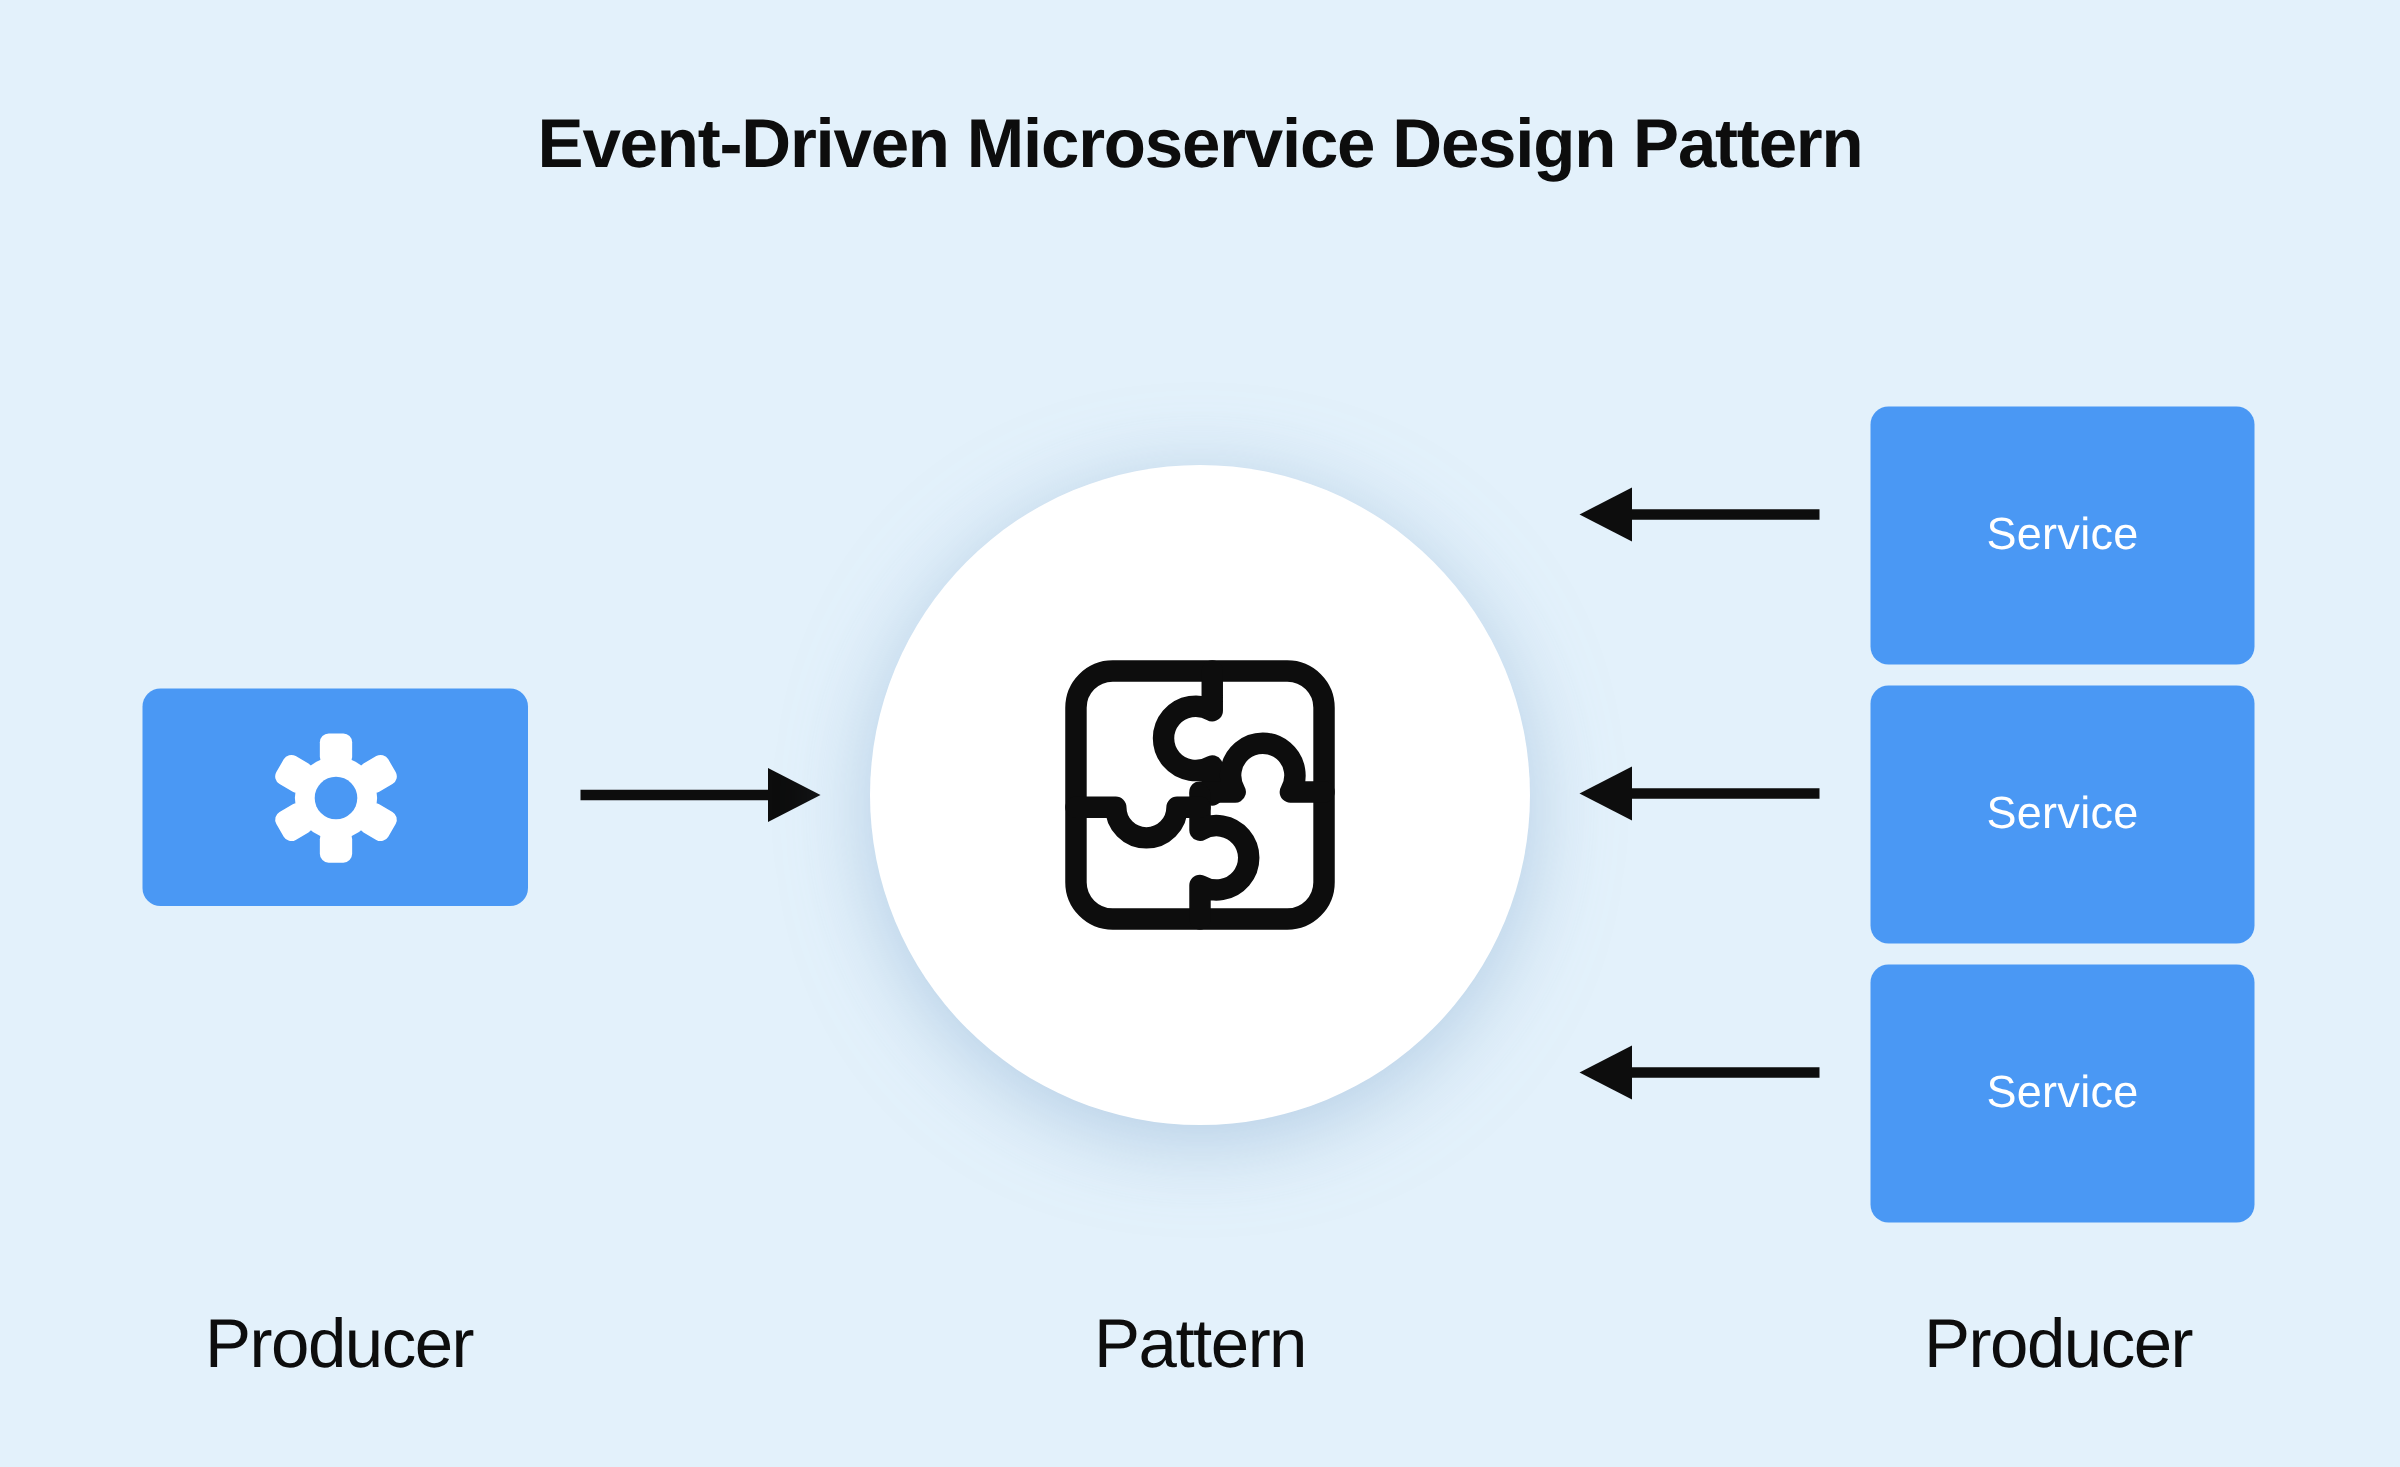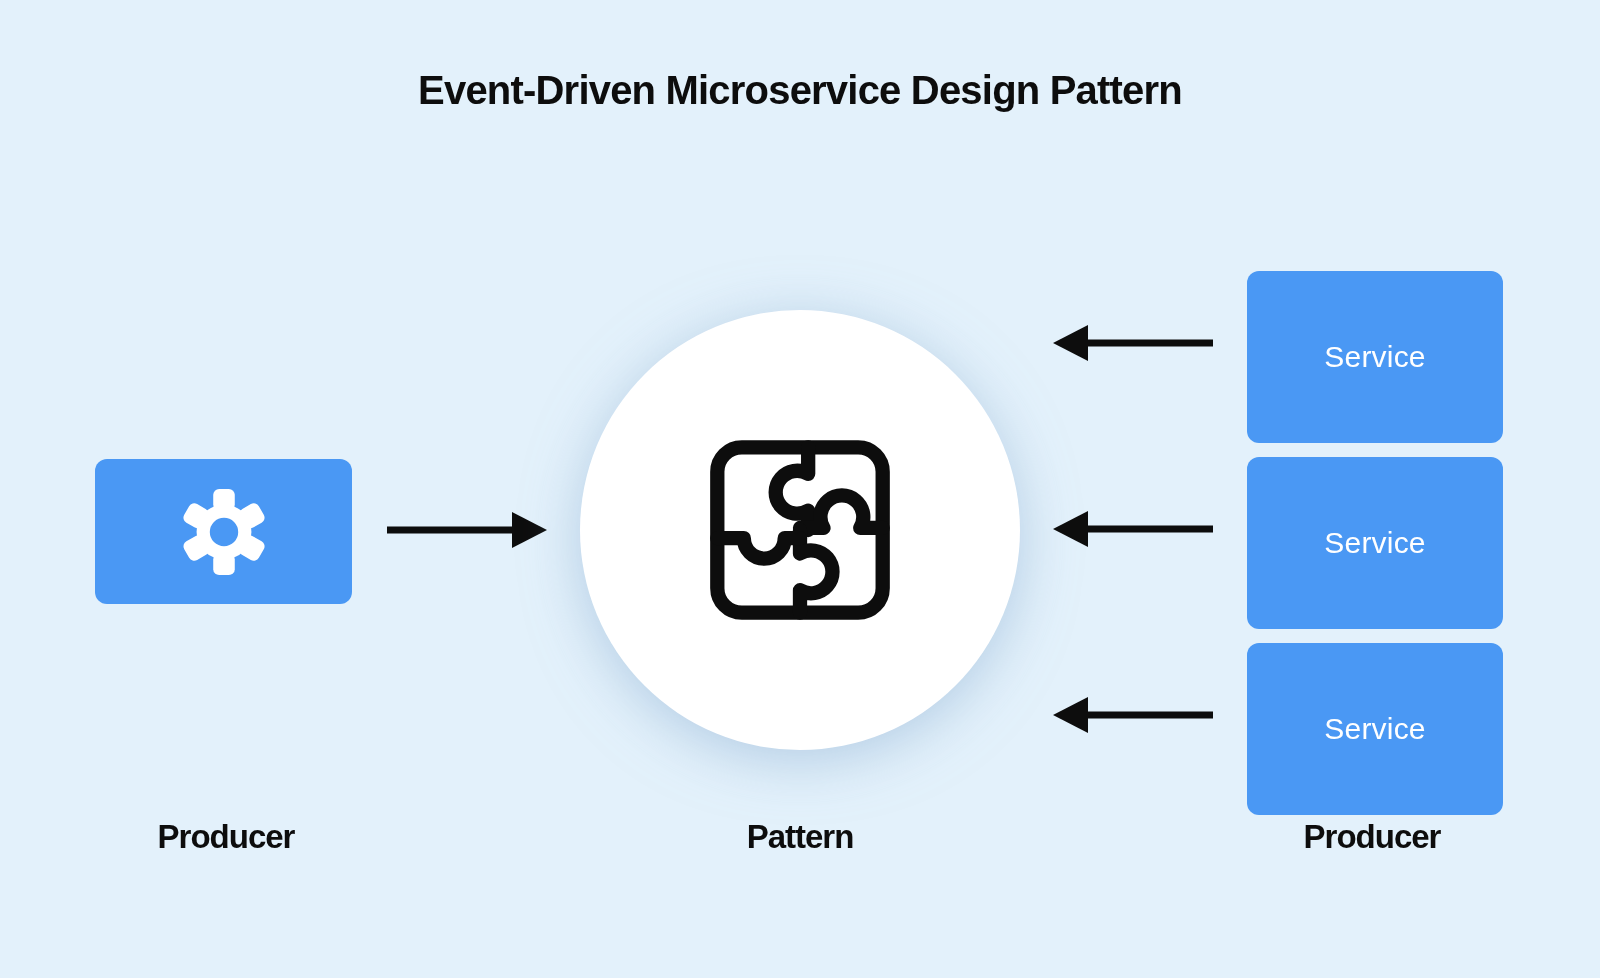--- a/index.html
+++ b/index.html
@@ -17,21 +17,21 @@
     height: 978px;
     background: var(--bg);
     overflow: hidden;
     font-family: "Liberation Sans", "DejaVu Sans", sans-serif;
   }
   .title {
     position: absolute;
     left: 0; top: 68px;
     width: 1600px;
     text-align: center;
-    font-size: 40px;
+    font-size: 46px;
     font-weight: 700;
     letter-spacing: -0.8px;
     color: var(--ink);
   }
   .node-box {
     position: absolute;
     background: var(--blue);
     border-radius: 12px;
     display: flex;
     align-items: center;
@@ -59,24 +59,24 @@
     align-items: center;
     justify-content: center;
   }
   .arrow { position: absolute; width: 162px; height: 40px; }
   .arrow-producer { left: 386px; top: 510px; }
   .arrow-c1 { left: 1052px; top: 323px; }
   .arrow-c2 { left: 1052px; top: 509px; }
   .arrow-c3 { left: 1052px; top: 695px; }
   .col-label {
     position: absolute;
-    top: 818px;
+    top: 868px;
     transform: translateX(-50%);
-    font-size: 33px;
-    font-weight: 700;
+    font-size: 46px;
+    font-weight: 400;
     letter-spacing: -1px;
     color: var(--ink);
     white-space: nowrap;
   }
   .label-producer { left: 226px; }
   .label-broker   { left: 800px; }
   .label-consumer { left: 1372px; }
   svg { display: block; }
 </style>
 </head>

